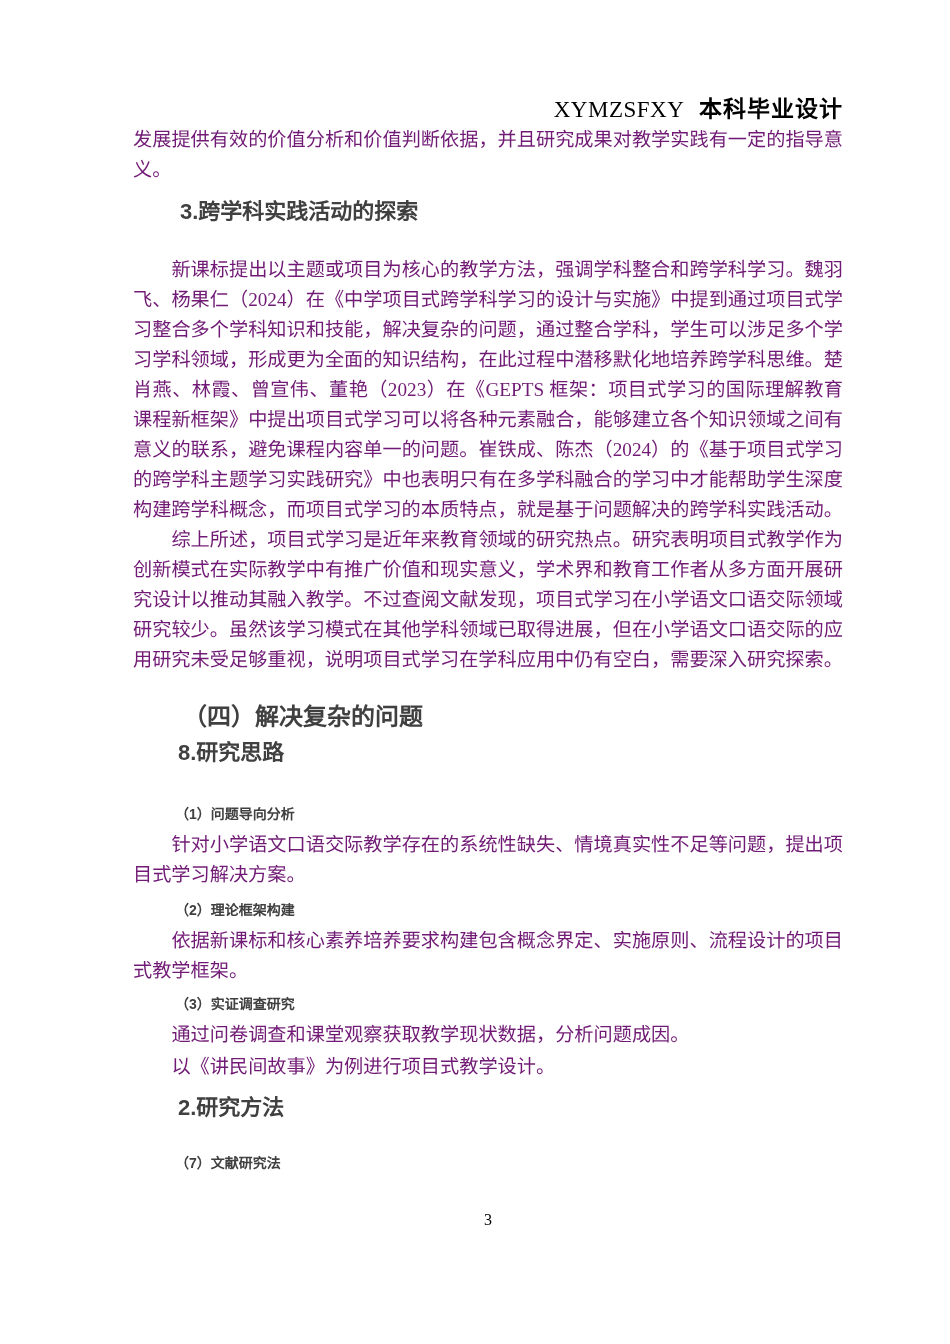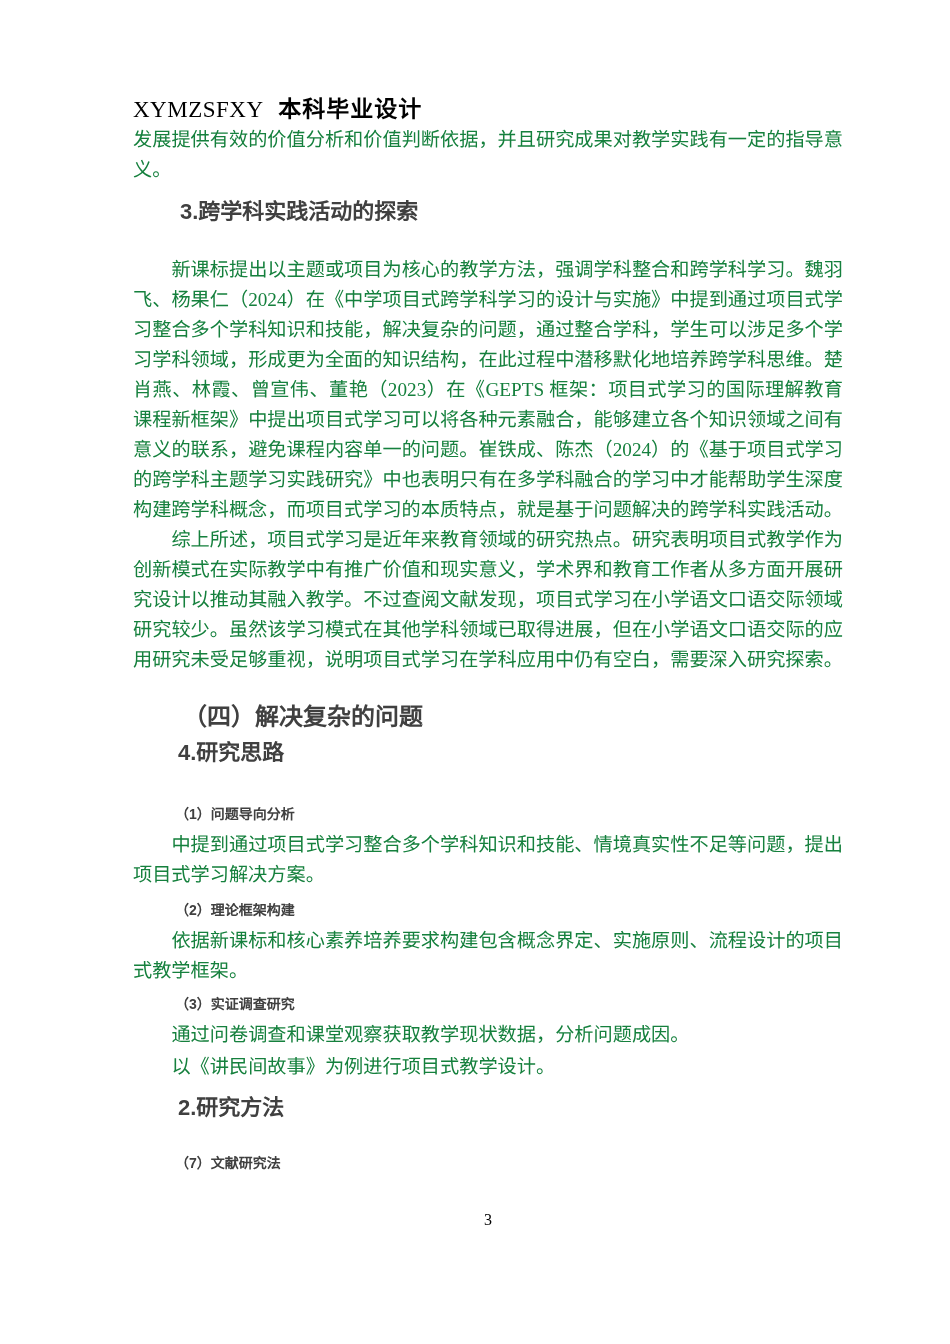--- a/index.html
+++ b/index.html
@@ -13,29 +13,29 @@
     color: #000000;
     padding: 0 107px 0 133px;
     overflow: hidden;
   }
   
   .body-text {
     font-family: "Liberation Serif", "DejaVu Serif", serif;
     font-size: 19.2px;
     line-height: 30px;
     text-align: justify;
-    color: #15803d;
+    color: #701a75;
   }
   .indent { text-indent: 2em; }
 
   
   .doc-header {
     margin-top: 95px;
     line-height: 30px;
-    text-align: left;
+    text-align: right;
     font-size: 23px;
     white-space: nowrap;
   }
   .doc-header .code {
     font-family: "Liberation Serif", "DejaVu Serif", serif;
     font-weight: normal;
     letter-spacing: 0.5px;
   }
   .doc-header .cn {
     font-family: "Liberation Serif", "DejaVu Serif", serif;
@@ -98,24 +98,24 @@
   <p class="body-text p-intro">发展提供有效的价值分析和价值判断依据，并且研究成果对教学实践有一定的指导意义。</p>
 
   <h3 class="h-sans h-num3">3.跨学科实践活动的探索</h3>
 
   <p class="body-text indent">新课标提出以主题或项目为核心的教学方法，强调学科整合和跨学科学习。魏羽飞、杨果仁（2024）在《中学项目式跨学科学习的设计与实施》中提到通过项目式学习整合多个学科知识和技能，解决复杂的问题，通过整合学科，学生可以涉足多个学习学科领域，形成更为全面的知识结构，在此过程中潜移默化地培养跨学科思维。楚肖燕、林霞、曾宣伟、董艳（2023）在《GEPTS 框架：项目式学习的国际理解教育课程新框架》中提出项目式学习可以将各种元素融合，能够建立各个知识领域之间有意义的联系，避免课程内容单一的问题。崔铁成、陈杰（2024）的《基于项目式学习的跨学科主题学习实践研究》中也表明只有在多学科融合的学习中才能帮助学生深度构建跨学科概念，而项目式学习的本质特点，就是基于问题解决的跨学科实践活动。</p>
 
   <p class="body-text indent">综上所述，项目式学习是近年来教育领域的研究热点。研究表明项目式教学作为创新模式在实际教学中有推广价值和现实意义，学术界和教育工作者从多方面开展研究设计以推动其融入教学。不过查阅文献发现，项目式学习在小学语文口语交际领域研究较少。虽然该学习模式在其他学科领域已取得进展，但在小学语文口语交际的应用研究未受足够重视，说明项目式学习在学科应用中仍有空白，需要深入研究探索。</p>
 
   <h2 class="h-sans h-section">（四）解决复杂的问题</h2>
 
-  <h3 class="h-sans h-numbered h-route1">4.研究思路</h3>
+  <h3 class="h-sans h-numbered h-route1">8.研究思路</h3>
 
   <h4 class="h-sans h-item h-item-1">（1）问题导向分析</h4>
-  <p class="body-text indent p-step">中提到通过项目式学习整合多个学科知识和技能、情境真实性不足等问题，提出项目式学习解决方案。</p>
+  <p class="body-text indent p-step">针对小学语文口语交际教学存在的系统性缺失、情境真实性不足等问题，提出项目式学习解决方案。</p>
 
   <h4 class="h-sans h-item h-item-2">（2）理论框架构建</h4>
   <p class="body-text indent p-step">依据新课标和核心素养培养要求构建包含概念界定、实施原则、流程设计的项目式教学框架。</p>
 
   <h4 class="h-sans h-item h-item-3">（3）实证调查研究</h4>
   <p class="body-text indent p-step">通过问卷调查和课堂观察获取教学现状数据，分析问题成因。</p>
 
   <p class="body-text indent p-step">以《讲民间故事》为例进行项目式教学设计。</p>
 
   <h3 class="h-sans h-numbered h-methods">2.研究方法</h3>

